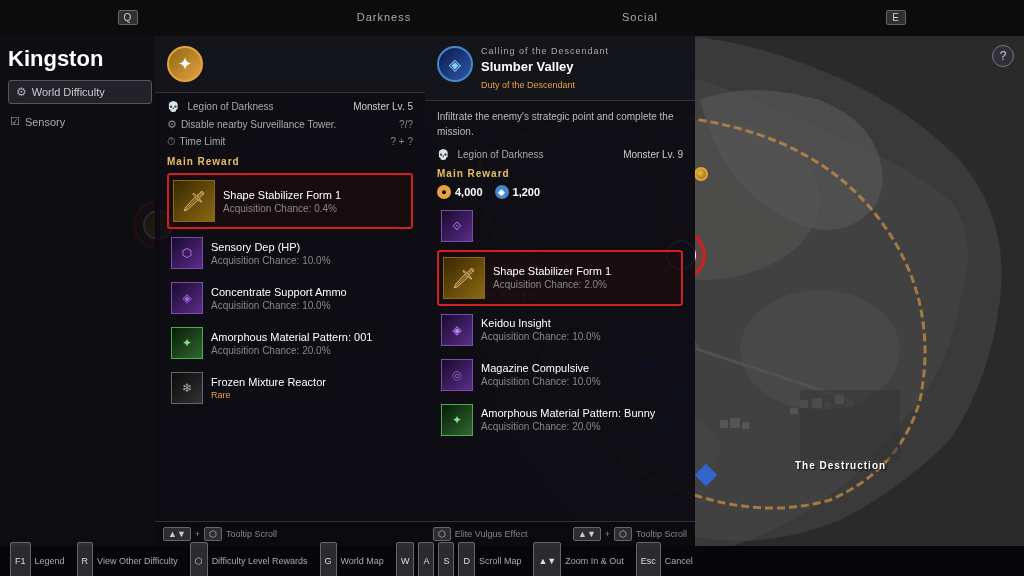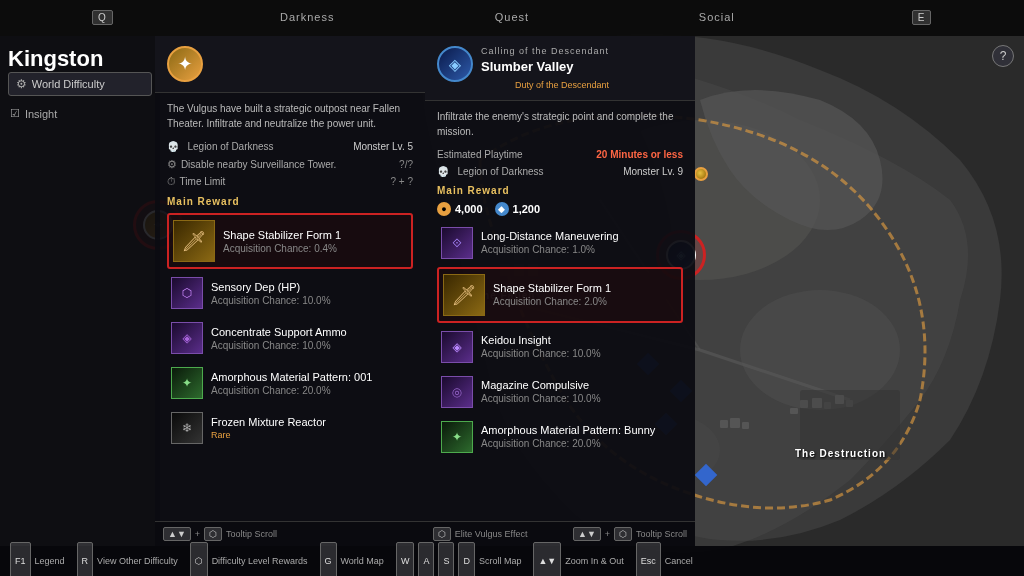--- a/index.html
+++ b/index.html
@@ -77,20 +77,21 @@
       width: 160px;
       bottom: 30px;
       background: rgba(10,10,15,0.88);
       z-index: 50;
       padding: 10px 8px;
     }
     .city-name {
       font-size: 22px;
       font-weight: bold;
       color: #fff;
+      margin-bottom: 8px;
     }
     .world-difficulty-btn {
       display: flex;
       align-items: center;
       gap: 5px;
       background: rgba(40,40,50,0.8);
       border: 1px solid #555;
       border-radius: 3px;
       padding: 4px 7px;
       color: #ccc;
@@ -479,52 +480,48 @@
 </div>
 
 <div class="top-nav">
   <div class="top-nav-item">
     <span class="top-nav-key">Q</span>
   </div>
   <div class="top-nav-item">
     <span>Darkness</span>
   </div>
   <div class="top-nav-item">
-    <span>Quest</span>
-  </div>
-  <div class="top-nav-item">
     <span>Social</span>
   </div>
   <div class="top-nav-item">
     <span class="top-nav-key">E</span>
   </div>
 </div>
 
 <div class="left-sidebar">
   <div class="city-name">Kingston</div>
   <div class="world-difficulty-btn">
     <span class="icon">⚙</span>
     <span>World Difficulty</span>
   </div>
   <div class="filter-btn">
     <span>☑</span>
-    <span>Insight</span>
+    <span>Sensory</span>
   </div>
 </div>
 
 <div class="mission-panel">
   <div class="mission-header">
     <div class="mission-icon-row">
       <div class="mission-icon-circle">
         <span style="color:#fff; font-size:18px;">✦</span>
       </div>
     </div>
   </div>
   <div class="mission-body">
-    <div class="mission-desc">The Vulgus have built a strategic outpost near Fallen Theater. Infiltrate and neutralize the power unit.</div>
     <div class="faction-row">
       <div style="display:flex;align-items:center;gap:4px;font-size:10px;color:#aaa;">
         <span class="skull-icon">💀</span>
         <span>Legion of Darkness</span>
       </div>
       <span style="font-size:10px;color:#ccc;">Monster Lv. 5</span>
     </div>
     <div class="objective-row">
       <span class="obj-icon">⚙</span>
       <span>Disable nearby Surveillance Tower.</span>
@@ -598,31 +595,27 @@
 
 <div class="mission-panel-right">
   <div class="mission-header">
     <div class="mission-icon-row">
       <div class="mission-icon-circle" style="background:linear-gradient(135deg,#0a1a4a,#2d5aaa);border-color:#4488cc;">
         <span style="color:#88ccff;font-size:16px;">◈</span>
       </div>
       <div>
         <div class="mission-type">Calling of the Descendant</div>
         <div class="mission-name">Slumber Valley</div>
-        <div class="mission-tag" style="color:#e8a040;text-align:right;">Duty of the Descendant</div>
+        <div class="mission-tag" style="color:#e8a040;">Duty of the Descendant</div>
       </div>
     </div>
   </div>
   <div class="mission-body">
     <div class="mission-desc">Infiltrate the enemy's strategic point and complete the mission.</div>
 
-    <div style="display:flex;justify-content:space-between;align-items:center;margin-bottom:6px;font-size:10px;">
-      <span style="color:#aaa;">Estimated Playtime</span>
-      <span class="time-estimate">20 Minutes or less</span>
-    </div>
 
     <div class="faction-row">
       <div style="display:flex;align-items:center;gap:4px;font-size:10px;color:#aaa;">
         <span class="skull-icon">💀</span>
         <span>Legion of Darkness</span>
       </div>
       <span style="font-size:10px;color:#ccc;">Monster Lv. 9</span>
     </div>
 
     <div class="reward-section-title">Main Reward</div>
@@ -634,24 +627,20 @@
       </div>
       <div class="currency-item">
         <div class="currency-icon blue-gem">◆</div>
         <span class="currency-amount">1,200</span>
       </div>
     </div>
 
     <div class="reward-item">
       <div class="reward-icon-small purple">
         <span style="font-size:12px;color:#aa88ff;">⟐</span>
-      </div>
-      <div class="reward-info">
-        <div class="name">Long-Distance Maneuvering</div>
-        <div class="chance">Acquisition Chance: 1.0%</div>
       </div>
     </div>
 
     <div class="reward-item highlighted">
       <div class="reward-icon">
         <span style="font-size:20px;color:#e8c080;">🗡</span>
       </div>
       <div class="reward-info">
         <div class="name">Shape Stabilizer Form 1</div>
         <div class="chance">Acquisition Chance: 2.0%</div>
@@ -712,21 +701,21 @@
   <div class="marker-circle">
     <div class="marker-inner blue">
       <span style="color:#88ccff;font-size:12px;">◈</span>
     </div>
   </div>
 </div>
 
 <div class="location-label" style="left:476px; top:290px;">
   <span>The Fallen</span>
 </div>
-<div class="location-label" style="left:795px; top:448px;">
+<div class="location-label" style="left:795px; top:460px;">
   <span>The Destruction</span>
 </div>
 
 <div style="position:absolute;left:640px;top:356px;z-index:46;width:16px;height:16px;background:#3366cc;transform:rotate(45deg);"></div>
 <div style="position:absolute;left:673px;top:383px;z-index:46;width:16px;height:16px;background:#3366cc;transform:rotate(45deg);"></div>
 <div style="position:absolute;left:658px;top:416px;z-index:46;width:16px;height:16px;background:#3366cc;transform:rotate(45deg);"></div>
 <div style="position:absolute;left:698px;top:467px;z-index:46;width:16px;height:16px;background:#3366cc;transform:rotate(45deg);"></div>
 
 <div class="gold-dot" style="left:694px; top:167px;"></div>
 

